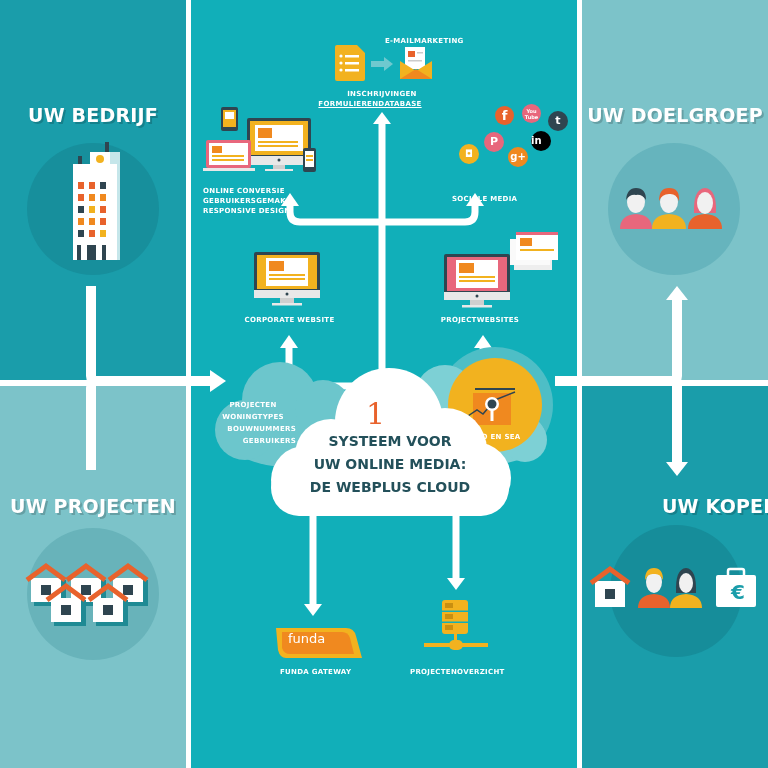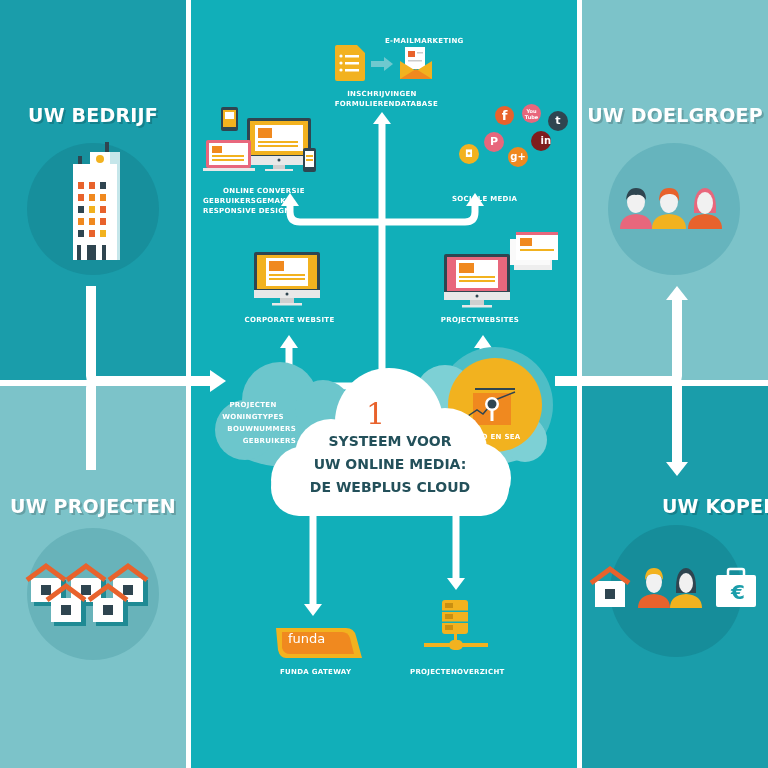--- a/index.html
+++ b/index.html
@@ -174,21 +174,21 @@
 <svg style="left:400px;top:47px;" width="32" height="32">
   <rect x="5" y="0" width="20" height="22" fill="#fff"></rect>
   <rect x="8" y="4" width="7" height="6" fill="#e8622c"></rect>
   <rect x="17" y="5" width="6" height="1.5" fill="#ccc"></rect>
     <rect x="8" y="13" width="14" height="1.5" fill="#ccc"></rect>
   <path d="M0 14 L16 24 L32 14 L32 32 L0 32Z" fill="#f2b21f"></path>
   <path d="M0 32 L16 22 L32 32Z" fill="#f0891f"></path>
 </svg>
 <div class="label" style="left:385px;top:36px;">E-MAILMARKETING</div>
 <div class="label" style="left:330px;top:89px;width:104px;text-align:center;">INSCHRIJVINGEN</div>
-<div class="label" style="left:334px;top:99px;width:104px;text-align:right;">FORMULIERENDATABASE</div>
+<div class="label" style="left:318px;top:99px;width:104px;text-align:center;text-decoration:underline;">FORMULIERENDATABASE</div>
 
 <svg style="left:203px;top:107px;" width="118" height="70">
 
   <rect x="18" y="0" width="17" height="24" rx="2" fill="#2f4550"></rect>
   <rect x="20" y="3" width="13" height="17" fill="#f2b21f"></rect>
     <rect x="22" y="5" width="9" height="7" fill="#fff"></rect>
 
   <rect x="44" y="11" width="64" height="42" rx="2" fill="#2f4550"></rect>
   <rect x="47" y="14" width="58" height="34" fill="#f2b21f"></rect>
   <rect x="52" y="18" width="48" height="26" fill="#fff"></rect>
@@ -205,32 +205,32 @@
     <rect x="9" y="39" width="10" height="7" fill="#f0891f"></rect>
   <rect x="9" y="48" width="32" height="2" fill="#f2b21f"></rect>
     <rect x="9" y="52" width="32" height="2" fill="#f2b21f"></rect>
   <rect x="0" y="61" width="52" height="3" fill="#e8e8e8"></rect>
 
   <rect x="100" y="41" width="13" height="24" rx="2" fill="#2f4550"></rect>
     <rect x="102" y="44" width="9" height="16" fill="#fff"></rect>
   <rect x="103" y="48" width="7" height="2" fill="#f2b21f"></rect>
     <rect x="103" y="52" width="7" height="2" fill="#f2b21f"></rect>
 </svg>
-<div class="label" style="left:203px;top:186px;margin-left:20px;">ONLINE CONVERSIE</div>
+<div class="label" style="left:203px;top:186px;">ONLINE CONVERSIE</div>
 <div class="label" style="left:203px;top:196px;">GEBRUIKERSGEMAK</div>
 <div class="label" style="left:203px;top:206px;">RESPONSIVE DESIGN</div>
 
 <div class="circle" style="left:495px;top:106px;width:19px;height:19px;background:#e8622c;color:#fff;font-weight:bold;font-size:13px;text-align:center;line-height:19px;"><span>f</span></div>
 <div class="circle" style="left:522px;top:104px;width:19px;height:19px;background:#e8677c;color:#fff;font-weight:bold;font-size:5px;text-align:center;line-height:6px;padding-top:0;">
     <span style="display: block; padding-top: 4px; white-space: pre;">You
 Tube</span>
   </div>
 <div class="circle" style="left:548px;top:111px;width:20px;height:20px;background:#2f4550;color:#fff;font-weight:bold;font-size:11px;text-align:center;line-height:20px;"><span>t</span></div>
 <div class="circle" style="left:484px;top:132px;width:20px;height:20px;background:#e8677c;color:#fff;font-weight:bold;font-size:11px;text-align:center;line-height:20px;"><span>P</span></div>
-<div class="circle" style="left:531px;top:131px;width:20px;height:20px;background:#7f1d1d;color:#fff;font-weight:bold;font-size:10px;text-align:right;line-height:20px;"><span>in</span></div>
+<div class="circle" style="left:531px;top:131px;width:20px;height:20px;background:#000000;color:#fff;font-weight:bold;font-size:10px;text-align:left;line-height:20px;"><span>in</span></div>
 <div class="circle" style="left:459px;top:144px;width:20px;height:20px;background:#f2b21f;color:#fff;font-size:10px;text-align:center;line-height:20px;"><span>◘</span></div>
 <div class="circle" style="left:508px;top:147px;width:20px;height:20px;background:#f0891f;color:#fff;font-weight:bold;font-size:10px;text-align:center;line-height:20px;"><span>g+</span></div>
 <div class="label" style="left:452px;top:174px;margin-top:20px;">SOCIALE MEDIA</div>
 
 <svg style="left:254px;top:252px;" width="68" height="56">
   <rect x="0" y="0" width="66" height="42" rx="2" fill="#2f4550"></rect>
   <rect x="3" y="3" width="60" height="34" fill="#f2b21f"></rect>
   <rect x="12" y="6" width="42" height="28" fill="#fff"></rect>
     <rect x="15" y="9" width="15" height="10" fill="#f0891f"></rect>
   <rect x="15" y="22" width="36" height="2" fill="#f2b21f"></rect>

